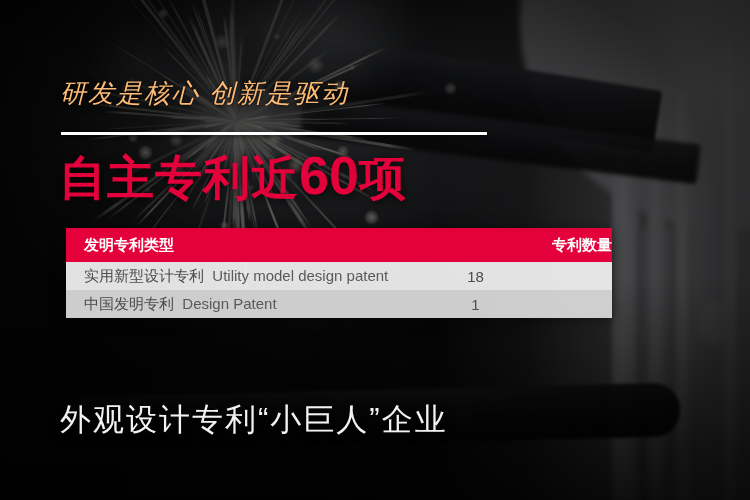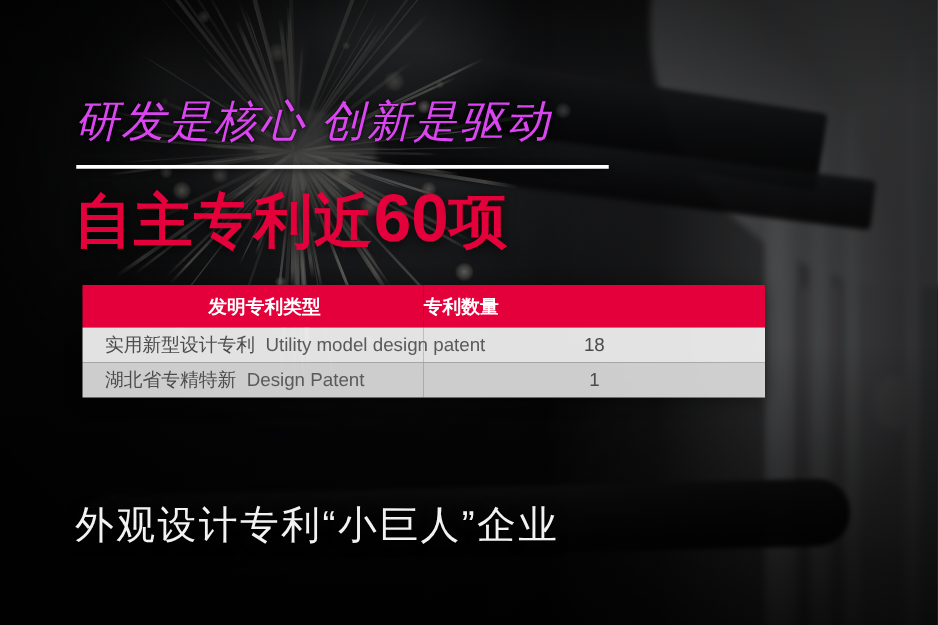--- a/index.html
+++ b/index.html
@@ -140,23 +140,23 @@
       linear-gradient(90deg, rgba(0,0,0,.62) 0%, rgba(0,0,0,.34) 35%, rgba(0,0,0,0) 62%);
   }
 
   
   .content { position: absolute; inset: 0; }
 
   .headline-1 {
     position: absolute;
     left: 60px;
     top: 79px;
-    font-size: 35px;
+    font-size: 26px;
     line-height: 1.1;
-    color: #d946ef;
+    color: #fdba74;
     font-style: italic;
     font-weight: 400;
     letter-spacing: 2px;
     white-space: nowrap;
     text-shadow: 0 2px 8px rgba(0,0,0,.85), 0 0 2px rgba(0,0,0,.9);
   }
 
   .rule {
     position: absolute;
     left: 61px;
@@ -200,22 +200,22 @@
     border: 0;
   }
   .patent-table thead th {
     background: #e4003a;
     color: #ffffff;
     font-weight: 700;
     font-size: 15px;
     height: 34px;
     vertical-align: middle;
   }
-  .th-type  { text-align: center;   padding-left: 18px !important; font-family: Liberation Serif, serif; }
-  .th-count { text-align: left; }
+  .th-type  { text-align: left;   padding-left: 18px !important; font-family: Liberation Serif, serif; }
+  .th-count { text-align: right; }
 
   .patent-table tbody tr { height: 28px; }
   .patent-table tbody tr.odd  td { background: rgba(243,243,243,0.93); }
   .patent-table tbody tr.even td { background: rgba(221,221,221,0.93); }
 
   .cell-type {
     text-align: left;
     padding-left: 18px !important;
     color: #4c4c4c;
     font-size: 15px;
@@ -450,21 +450,21 @@
           <th class="th-type">发明专利类型</th>
           <th class="th-count">专利数量</th>
         </tr>
       </thead>
       <tbody id="table-body">
           <tr class="odd">
             <td class="cell-type"><span>实用新型设计专利</span><span class="en">&nbsp;&nbsp;Utility model design patent</span></td>
             <td class="cell-count">18</td>
           </tr>
           <tr class="even">
-            <td class="cell-type"><span>湖北省专精特新</span><span class="en">&nbsp;&nbsp;Design Patent</span></td>
+            <td class="cell-type"><span>中国发明专利</span><span class="en">&nbsp;&nbsp;Design Patent</span></td>
             <td class="cell-count">1</td>
           </tr>
         </tbody>
     </table>
 
     <div class="footline">外观设计专利“小巨人”企业</div>
 
   </div>
 </div>
 

